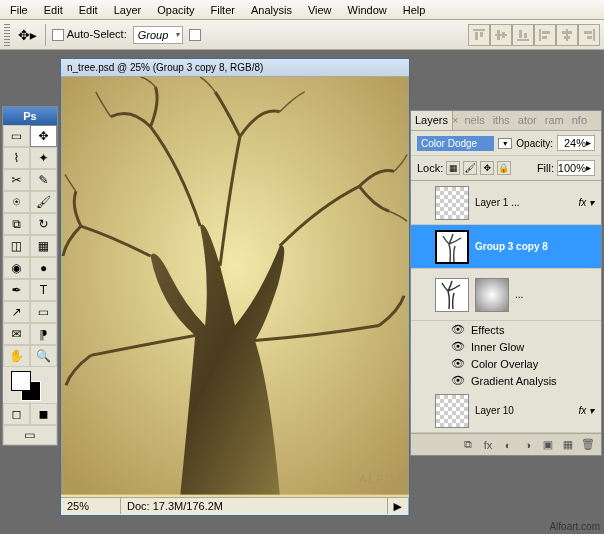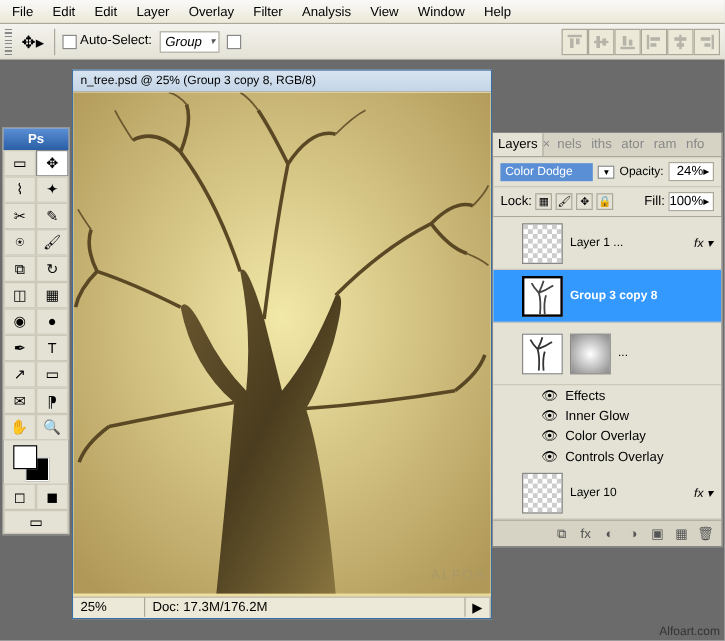--- a/index.html
+++ b/index.html
@@ -73,21 +73,21 @@
   .watermark { position: absolute; right: 4px; bottom: 2px; font-size: 10px; color: #333; }
 </style>
 </head>
 <body>
 
 <div class="menubar">
   <span>File</span>
   <span>Edit</span>
   <span>Edit</span>
   <span>Layer</span>
-  <span>Overlay</span>
+  <span>Opacity</span>
   <span>Filter</span>
   <span>Analysis</span>
   <span>View</span>
   <span>Window</span>
   <span>Help</span>
 </div>
 
 <div class="optbar">
   <div class="grip"></div>
   <span class="move-icon">✥▸</span>
@@ -286,21 +286,21 @@
         <div class="eff-row">
             <span class="eye">👁</span>
             <span>Inner Glow</span>
           </div>
         <div class="eff-row">
             <span class="eye">👁</span>
             <span>Color Overlay</span>
           </div>
         <div class="eff-row">
             <span class="eye">👁</span>
-            <span>Controls Overlay</span>
+            <span>Gradient Analysis</span>
           </div>
       </div>
 
       <div class="layer">
         <div class="eye"></div>
         <div class="thumb checker"></div>
         <div class="lname">Layer 10</div>
         <span class="fx">fx ▾</span>
       </div>
 

